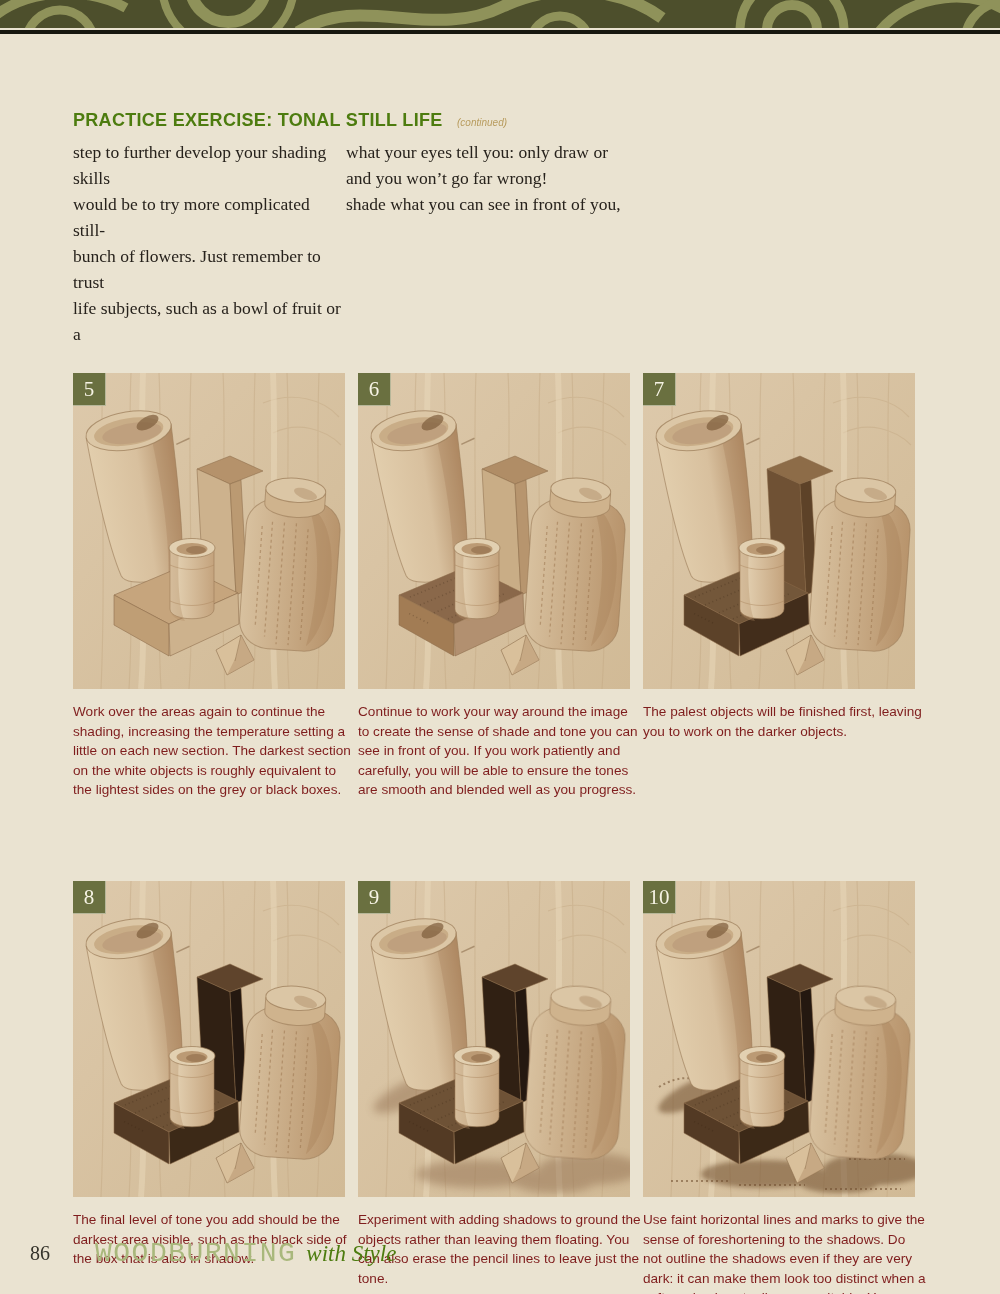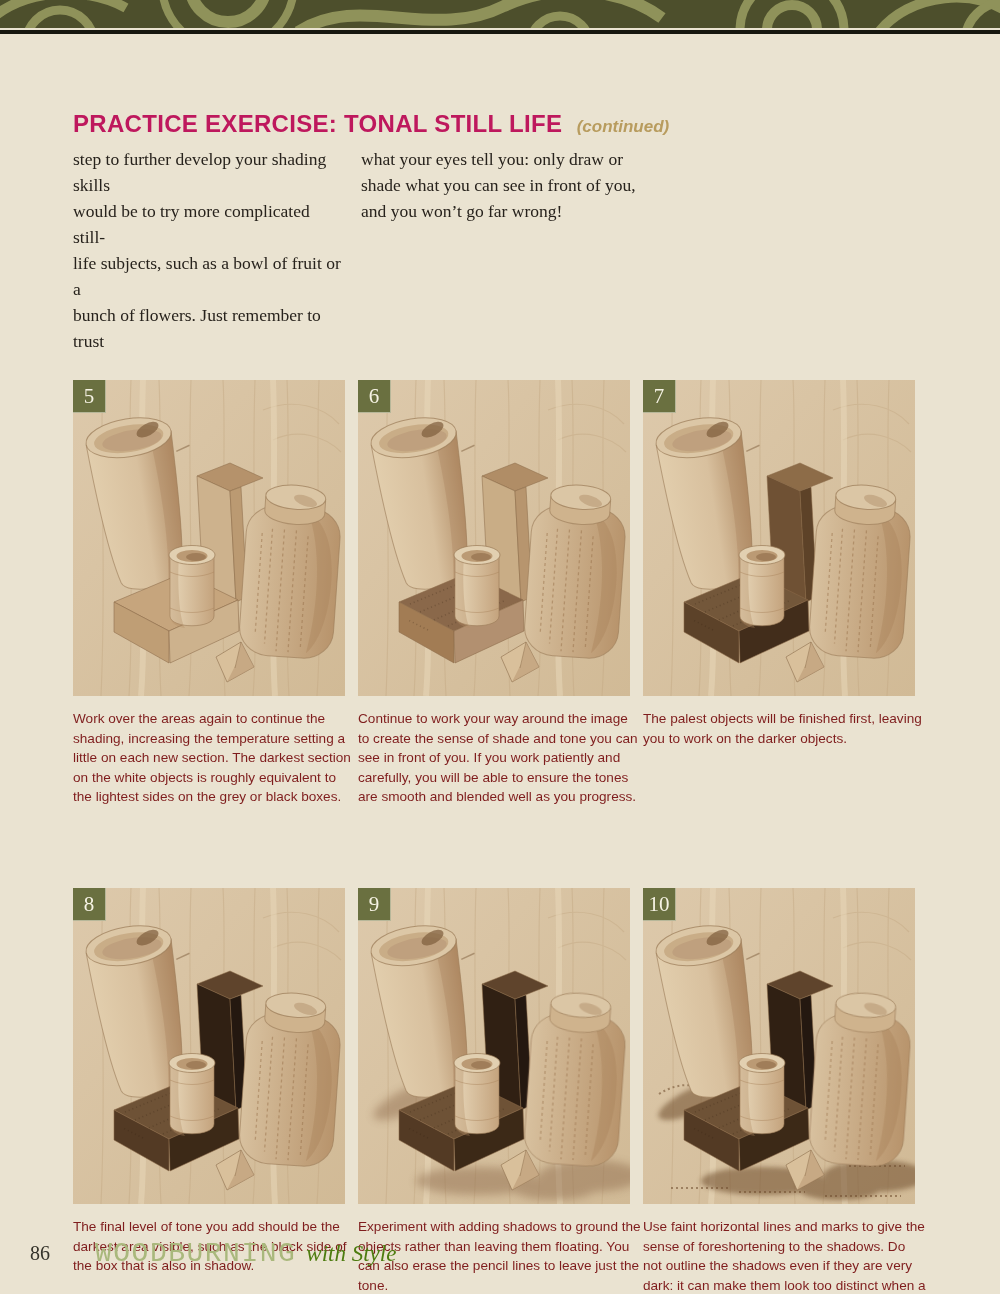--- a/index.html
+++ b/index.html
@@ -7,28 +7,28 @@
     width:1000px;height:1294px;overflow:hidden;position:relative;
     background:#eae3d1;
     font-family:"Liberation Sans",sans-serif;
     -webkit-font-smoothing:antialiased;
   }
   .band{display:block;width:1000px;height:28px;}
   .rule{height:4px;background:#17170f;margin-top:2px;}
   .content{padding:0 85px 0 73px;}
   .title-row{margin-top:76px;white-space:nowrap;}
   .title{
-    font-size:24px;font-weight:bold;letter-spacing:.3px;
-    color:#be185d;
+    font-size:18px;font-weight:bold;letter-spacing:.3px;
+    color:#4d7c0f;
   }
   .continued{
-    font-size:17px;font-weight:bold;font-style:italic;
+    font-size:10px;font-weight:normal;font-style:italic;
     color:#b89c5e;margin-left:10px;
   }
-  .intro{margin-top:8px;display:flex;gap:15px;
+  .intro{margin-top:8px;display:flex;gap:0;
     font-family:"Liberation Serif",serif;font-size:17.5px;line-height:26px;color:#27221c;}
   .intro .col{width:273px;}
   .intro .col.c2{width:283px;font-family:Liberation Serif, serif;}
   .figures{margin-top:26px;display:grid;grid-template-columns:repeat(3,272px);column-gap:13px;row-gap:59px;}
   figure{margin:0;width:272px;}
   .photo{position:relative;width:272px;height:316px;background:#d8c3a3;overflow:hidden;}
   .photo svg{display:block;}
   .badge{
     position:absolute;top:0;left:0;width:33px;height:33px;background:#6a7040;
     display:flex;align-items:center;justify-content:center;
@@ -74,27 +74,27 @@
 
   <div class="title-row">
     <span class="title">PRACTICE EXERCISE: TONAL STILL LIFE</span>
     <span class="continued">(continued)</span>
   </div>
 
   <div class="intro">
     <div class="col c1">
       <div>step to further develop your shading skills</div>
       <div>would be to try more complicated still-</div>
+      <div>bunch of flowers. Just remember to trust</div>
       <div>life subjects, such as a bowl of fruit or a</div>
-      <div>bunch of flowers. Just remember to trust</div>
     </div>
     <div class="col c2">
       <div>what your eyes tell you: only draw or</div>
+      <div>and you won’t go far wrong!</div>
       <div>shade what you can see in front of you,</div>
-      <div>and you won’t go far wrong!</div>
     </div>
   </div>
 
   <div class="figures">
 
     <figure>
       <div class="photo">
         <div class="badge">
           <span>5</span>
         </div>

